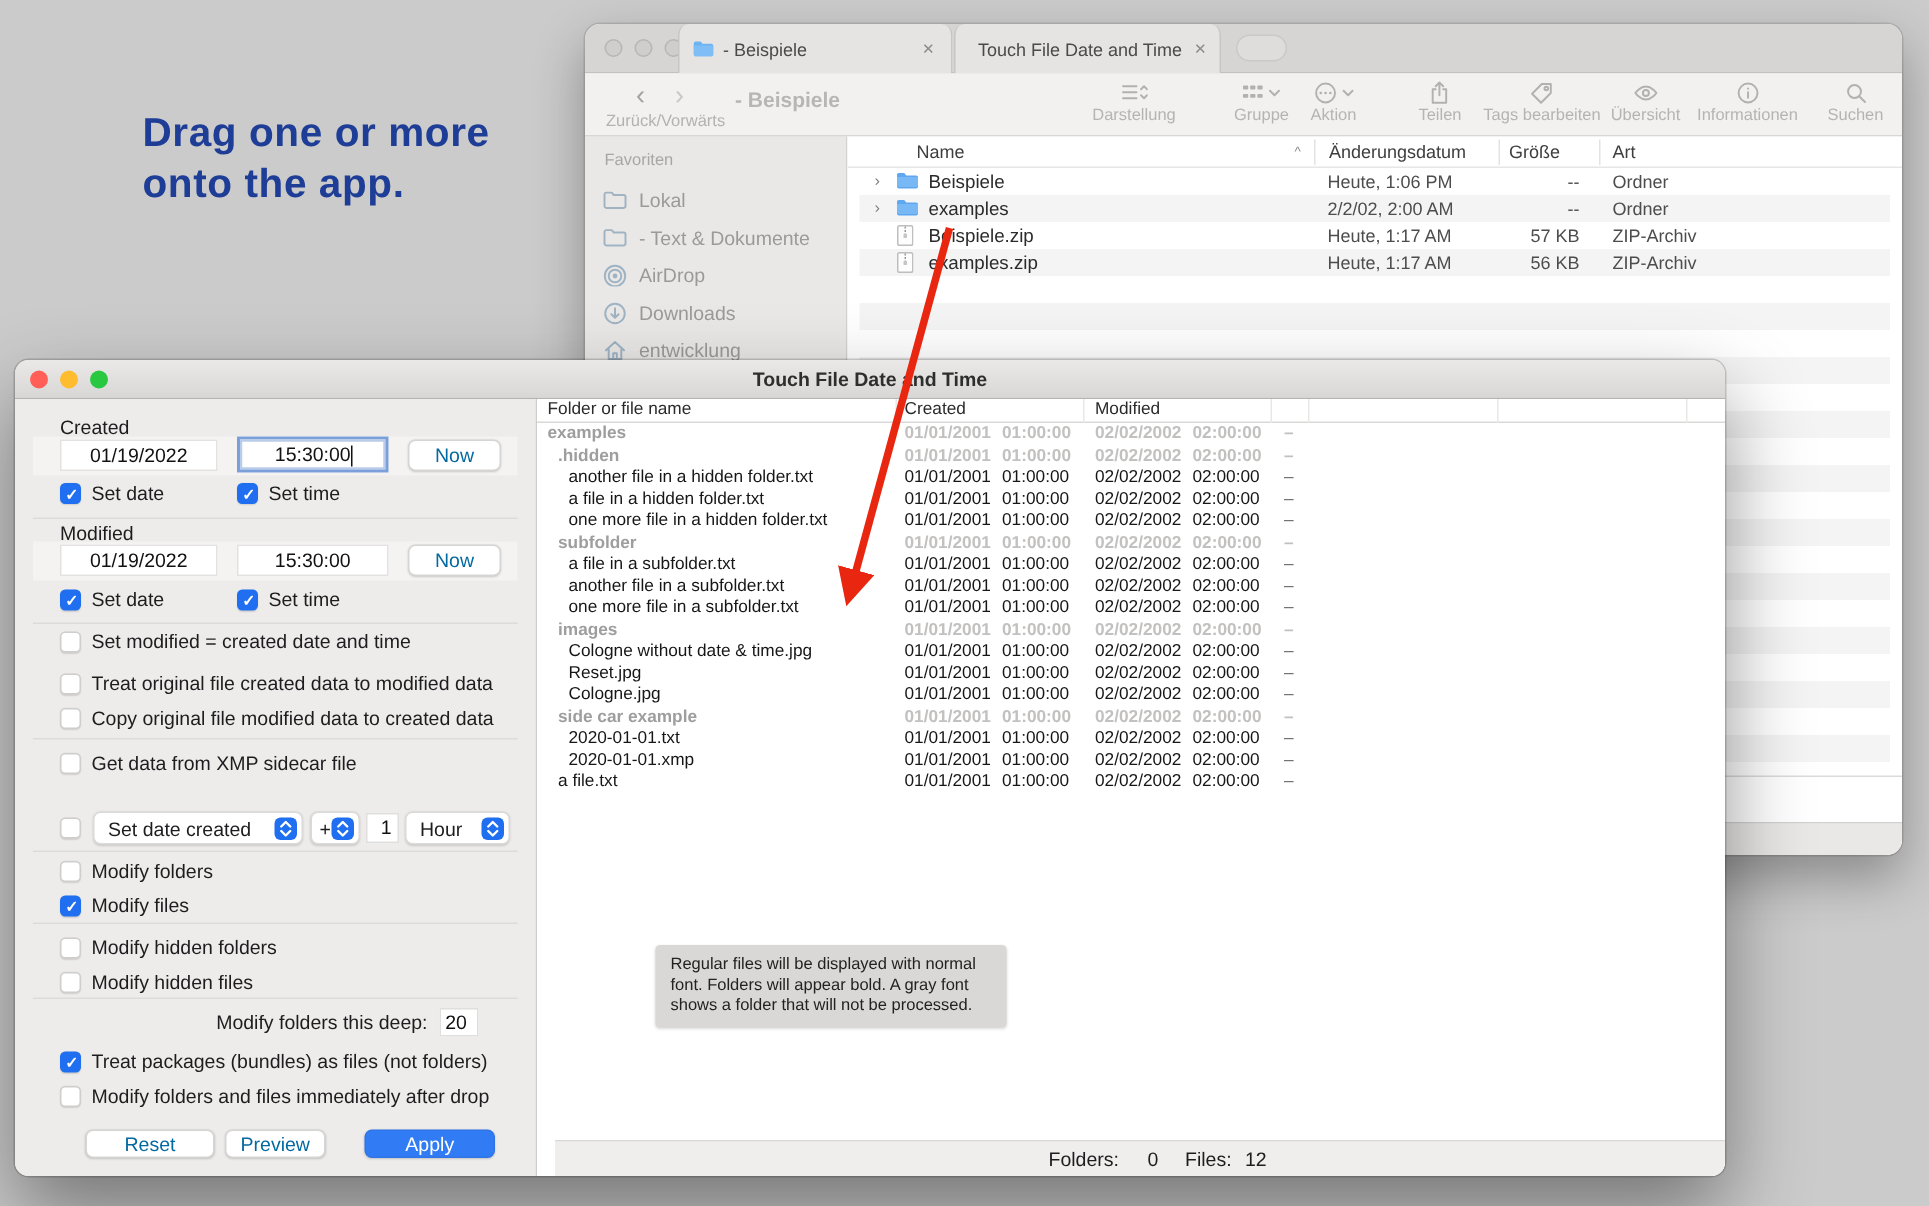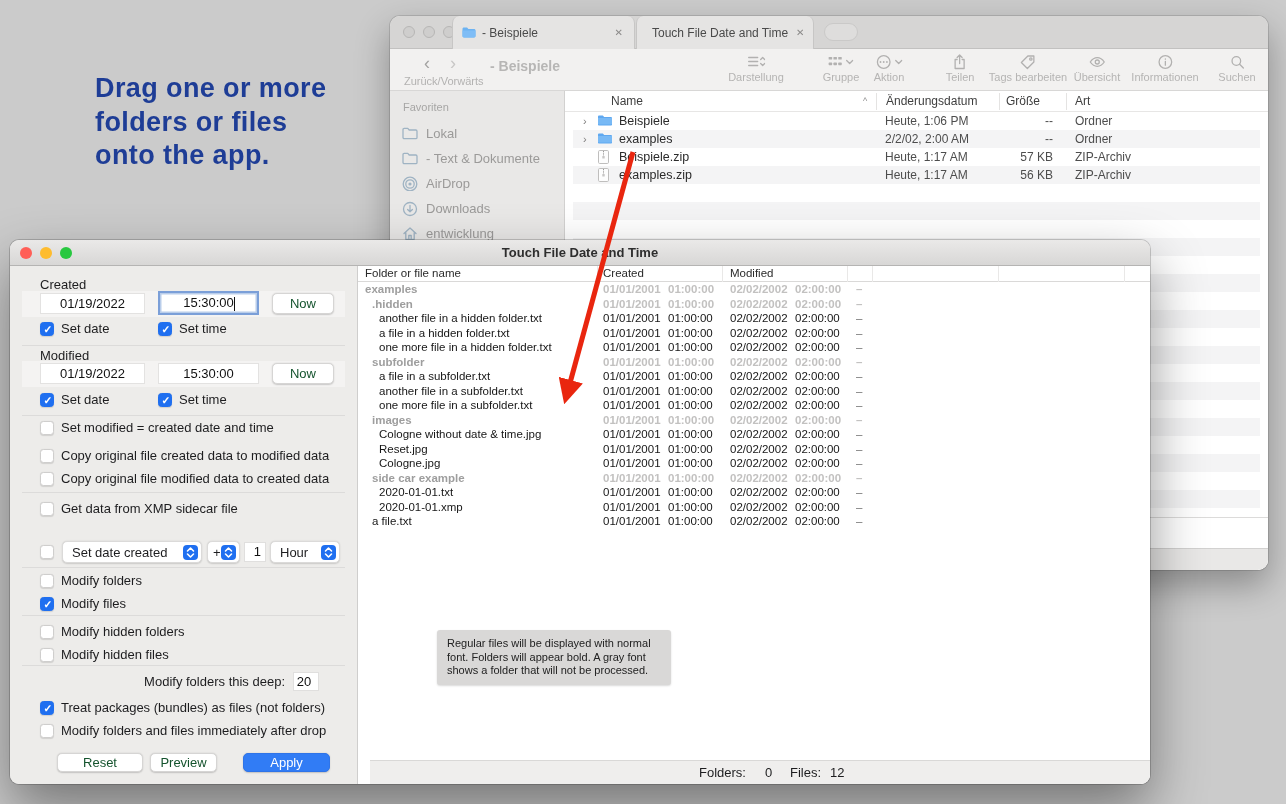--- a/index.html
+++ b/index.html
@@ -66,21 +66,21 @@
   .l-red{background:#ff5f57;} .l-yel{background:#febc2e;} .l-grn{background:#28c840;}
   .a-main { display:flex; height:518px; }
   .a-left { width:348px; position:relative; background:#edecea; border-right:1px solid #cfcecd; border-radius:0 0 0 9px; }
   .a-right { flex:1; position:relative; background:#fff; border-radius:0 0 9px 0; overflow:hidden; }
 
   .lbl { position:absolute; font-size:13px; color:#1d1d1f; }
   .fieldband { position:absolute; left:12px; right:12px; height:26px; background:rgba(255,255,255,.38); }
   .tfield { position:absolute; background:#fff; font-size:13px; color:#111; text-align:center; border:1px solid #e3e2e1; }
   .tfield.focus { border:2px solid #7b9fd8; box-shadow:0 0 0 1.5px #b9cdea inset; }
   .caret { position:absolute; left:calc(50% + 25px); top:4px; width:1px; height:14px; background:#111; }
-  .btn { position:absolute; background:#fff; border:1px solid #d6d5d4; border-radius:5px; font-size:13px; color:#14532d;
+  .btn { position:absolute; background:#fff; border:1px solid #d6d5d4; border-radius:5px; font-size:13px; color:#0369a1;
          text-align:center; box-shadow:0 .5px 1.5px rgba(0,0,0,.18); }
   .btn.blue { background:#317cf5; border-color:#2f74e8; color:#fff; }
   .divider { position:absolute; left:12px; right:12px; height:1px; background:#dcdbda; }
   .cbrow { position:absolute; display:flex; align-items:center; gap:7px; }
   .cbgroup { position:absolute; left:30px; }
   .cbgroup .cbrow { position:relative; margin-bottom:8px; height:15px;align-items:center; }
   .cbox { width:14px; height:14px; border-radius:3.5px; background:#fff; border:1px solid #cfcecd; flex:0 0 14px; position:relative;
           box-shadow:0 .5px 1px rgba(0,0,0,.12); }
   .cbox.on { background:#1f6ff0; border-color:#1f6ff0; }
   .cbox.on::after { content:"✓"; position:absolute; left:2.5px; top:.5px; color:#fff; font-size:10.5px; font-weight:bold; }
@@ -111,21 +111,20 @@
               border-radius:0 0 9px 0; font-size:13px; color:#1d1d1f; line-height:23px; }
   .a-status span { position:absolute; }
 
   #arrow { left:0; top:0; width:1286px; height:804px; z-index:30; pointer-events:none; }
 </style>
 </head>
 <body>
 
 <div id="hint" class="abs">
   <div>Drag one or more</div>
-  <div>folders or files</div>
   <div>onto the app.</div>
 </div>
 
 <div id="finder" class="abs">
   <div class="f-tabbar">
     <div class="f-lights">
       <div class="f-light"></div>
       <div class="f-light"></div>
       <div class="f-light"></div>
     </div>
@@ -399,21 +398,21 @@
 
           <div class="cbrow">
             <span class="cbox"></span>
             <span class="cblabel">Set modified = created date and time</span>
           </div>
         </div>
       <div class="cbgroup" style="top:182px">
 
           <div class="cbrow">
             <span class="cbox"></span>
-            <span class="cblabel">Copy original file created data to modified data</span>
+            <span class="cblabel">Treat original file created data to modified data</span>
           </div>
 
           <div class="cbrow">
             <span class="cbox"></span>
             <span class="cblabel">Copy original file modified data to created data</span>
           </div>
         </div>
 
       <div class="divider" style="top:226px"></div>
       <div class="cbgroup" style="top:235px">

